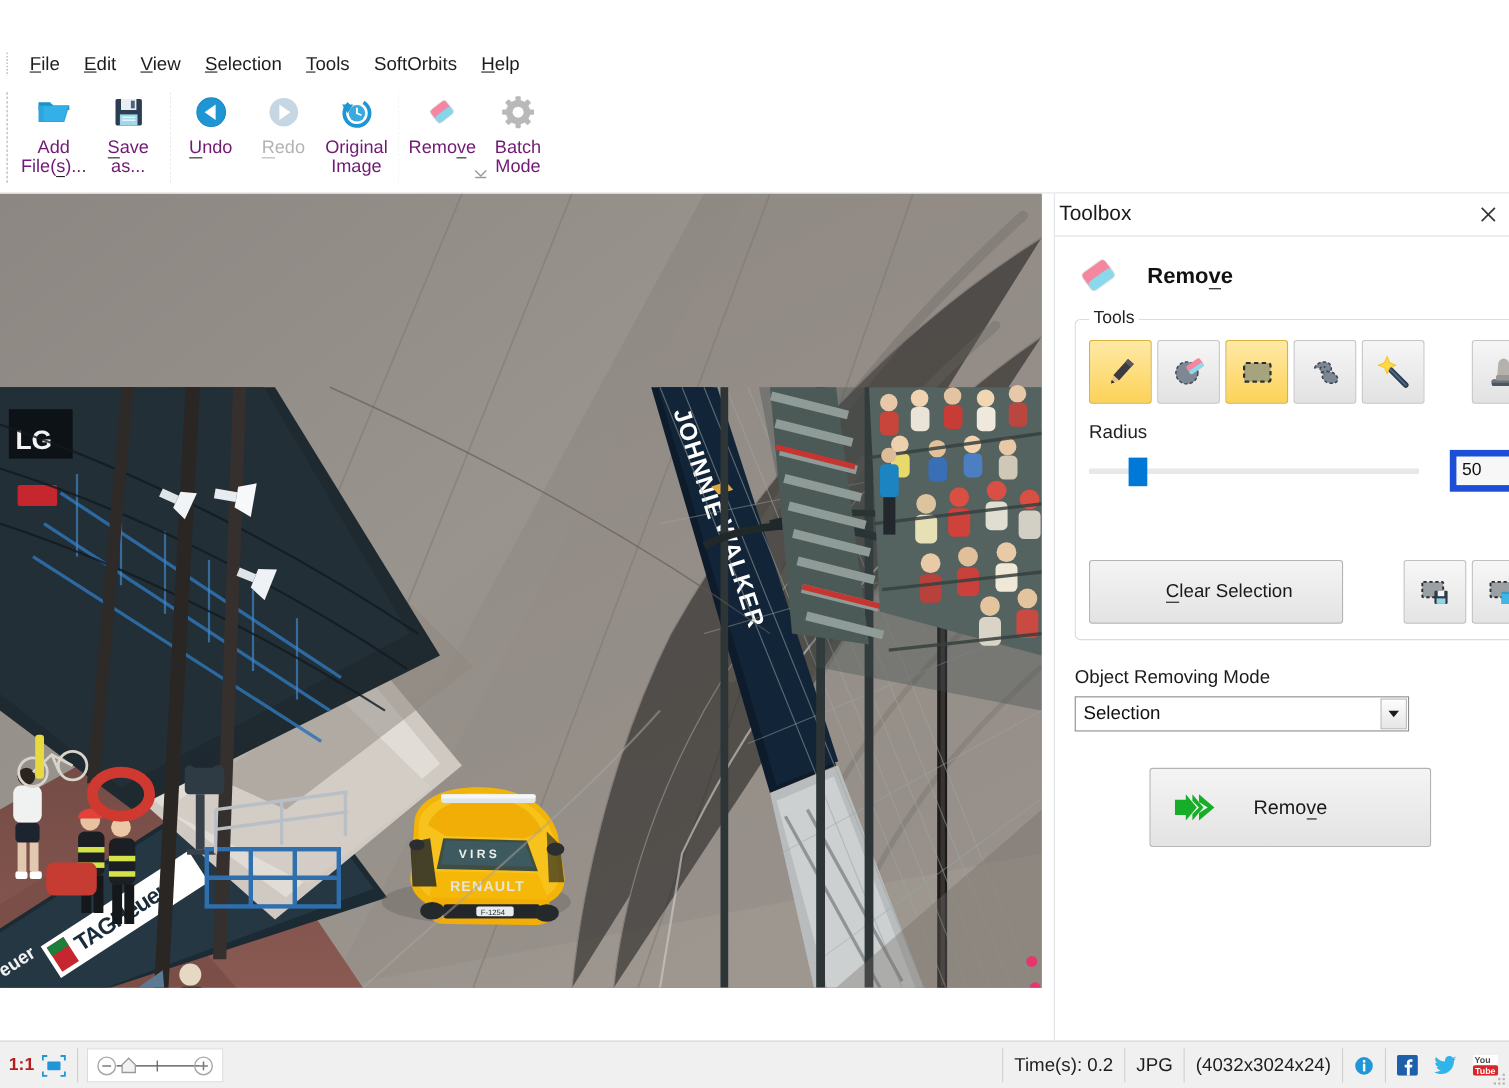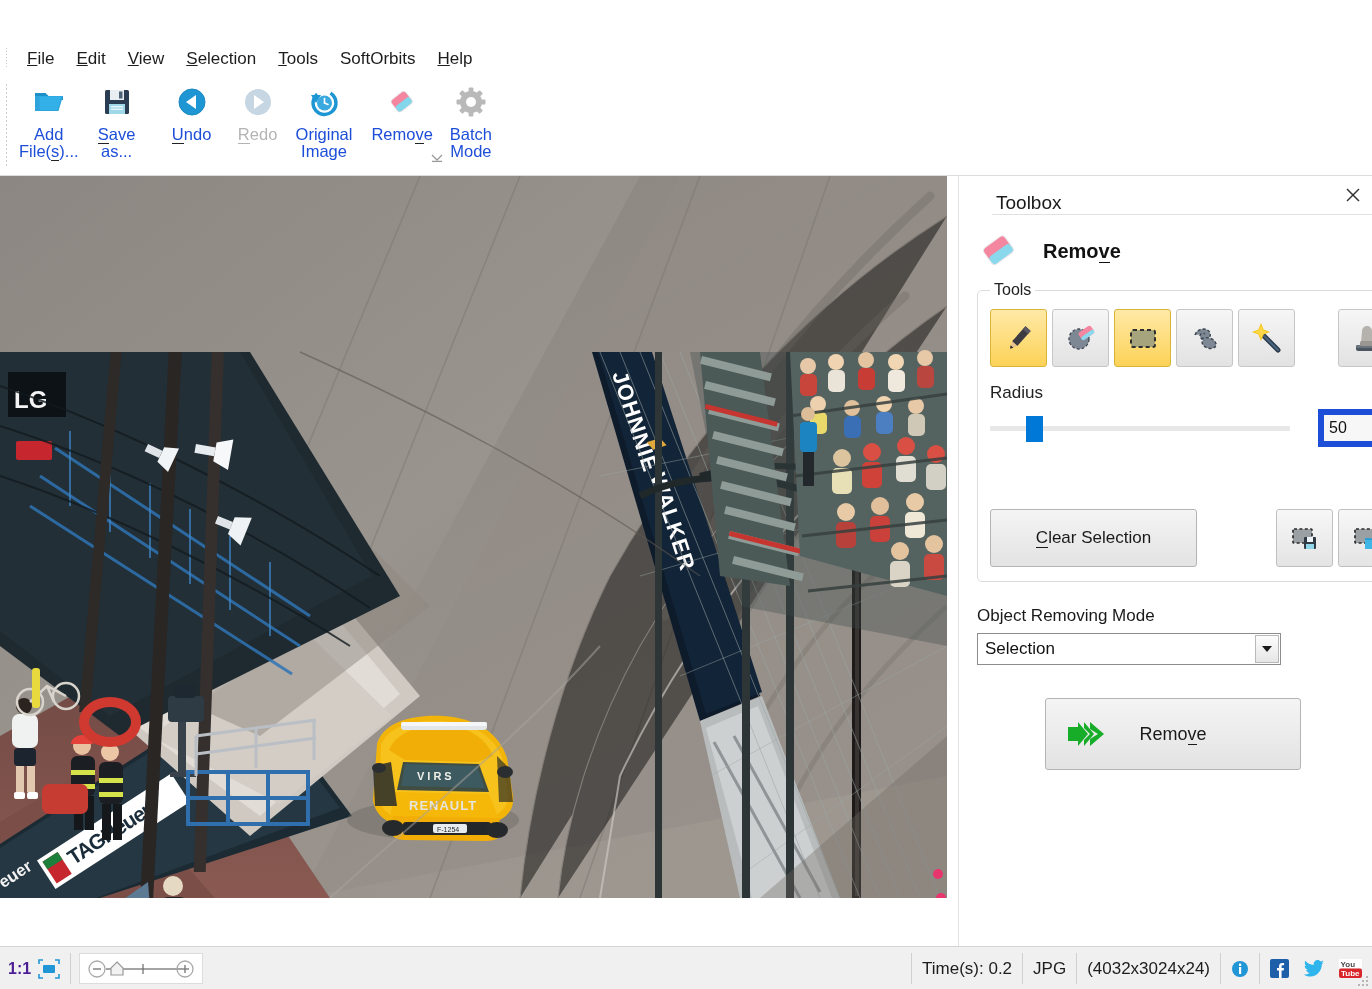--- a/index.html
+++ b/index.html
@@ -61,21 +61,21 @@
   }
   .tb-grip{
     width:3px;height:84px;margin:4px 6px 0 5px;flex:0 0 auto;
     background-image:radial-gradient(circle, #cccccc 0 1px, transparent 1px);
     background-size:3px 4px;
   }
   .tb-btn{
     display:flex;flex-direction:column;align-items:center;justify-content:flex-start;
     min-width:56px;padding:6px 5px 2px 5px;text-align:center;cursor:default;position:relative;
   }
-  .tb-btn .lbl{font-size:16.5px;color:#1d4ed8;line-height:1.0;margin-top:7px;white-space:pre-line;}
+  .tb-btn .lbl{font-size:16.5px;color:#701a75;line-height:1.0;margin-top:7px;white-space:pre-line;}
   .tb-btn.disabled .lbl{color:#b4b4b4;}
   .tb-sep{
     width:1px;height:84px;margin:4px 4px 0 4px;flex:0 0 auto;
     background-image:radial-gradient(circle, #cfcfcf 0 1px, transparent 1px);
     background-size:3px 4px;
   }
   .ico{width:34px;height:34px;display:block;}
   .tb-right{margin-left:auto;display:flex;align-items:flex-start;position:relative;}
   .tb-expand{
     position:absolute;right:6px;bottom:4px;width:14px;height:10px;
@@ -92,23 +92,22 @@
     background:#8d8884;
   }
   .canvas svg{display:block;}
 
   
   .toolbox{
     position:absolute;left:958px;top:176px;width:414px;height:770px;
     background:#ffffff;border-left:1px solid #e3e3e3;
   }
   .tbx-header{
-    position:relative;height:38px;display:flex;align-items:flex-end;
+    position:relative;height:38px;display:flex;align-items:center;
     border-bottom:1px solid #e0e0e0;
-    margin-left:33px;
   }
   .tbx-title{font-size:19px;color:#1a1a1a;margin-left:4px;font-weight:400;}
   .tbx-close{
     position:absolute;right:8px;top:7px;width:24px;height:24px;
     display:flex;align-items:center;justify-content:center;color:#333;
   }
   .tbx-body{padding:0 14px 0 18px;}
   .tool-head{display:flex;align-items:center;margin-top:18px;margin-bottom:12px;}
   .tool-head .name{font-size:20px;color:#111;margin-left:22px;font-weight:700;}
   .tool-head .name u{text-decoration:none;border-bottom:1px solid #111;}
@@ -141,21 +140,21 @@
     margin-left:28px;width:42px;height:24px;border:6px solid #1d4ed8;background:#f7f7f7;
     font-size:16px;color:#111;padding:1px 5px;line-height:24px;
   }
 
   .clear-row{display:flex;align-items:center;margin-top:62px;}
   .btn{
     border:1px solid #b4b4b4;border-radius:3px;
     background:linear-gradient(180deg,#f4f4f4 0%,#e3e3e3 100%);
     font-size:17px;color:#1a1a1a;display:flex;align-items:center;justify-content:center;
   }
-  .btn-clear{width:205px;height:56px;}
+  .btn-clear{width:205px;height:56px;padding-left:24px;}
   .btn-clear u{text-decoration:none;border-bottom:1px solid #1a1a1a;}
   .sel-io{margin-left:auto;display:flex;gap:5px;}
   .icon-btn{width:55px;height:56px;border:1px solid #c0c0c0;border-radius:3px;
     background:linear-gradient(180deg,#f7f7f7 0%,#e4e4e4 100%);
     display:flex;align-items:center;justify-content:center;}
 
   .orm-label{font-size:17px;color:#1a1a1a;margin:24px 0 7px 0;}
   .combo{
     position:relative;width:302px;height:30px;border:1px solid #8d8d8d;background:#ffffff;
     display:flex;align-items:center;
@@ -822,21 +821,21 @@
           <polygon points="16,3 26,15 16,27 16,21 22,15 16,9" fill="#18ad29"></polygon>
           <polygon points="22,3 36,15 22,27 22,20 30,15 22,10" fill="#18ad29"></polygon>
         </svg>
         <span class="txt">Remo<u>v</u>e</span>
       </div>
     </div>
   </div>
 
   <div class="statusbar">
     <div class="sb-zoomtag">
-      <span style="color:#4c1d95;font-weight:bold;font-size:16px;">1:1</span>
+      <span style="color:#b91c1c;font-weight:bold;font-size:16px;">1:1</span>
       <svg width="22" height="20" viewBox="0 0 22 20">
         <g stroke="#2196d6" stroke-width="1.6" fill="none">
           <path d="M1 5 V1 H5"></path>
             <path d="M17 1 H21 V5"></path>
             <path d="M21 15 V19 H17"></path>
             <path d="M5 19 H1 V15"></path>
         </g>
         <rect x="5" y="6" width="12" height="8" rx="1" fill="#2196d6"></rect>
       </svg>
     </div>

